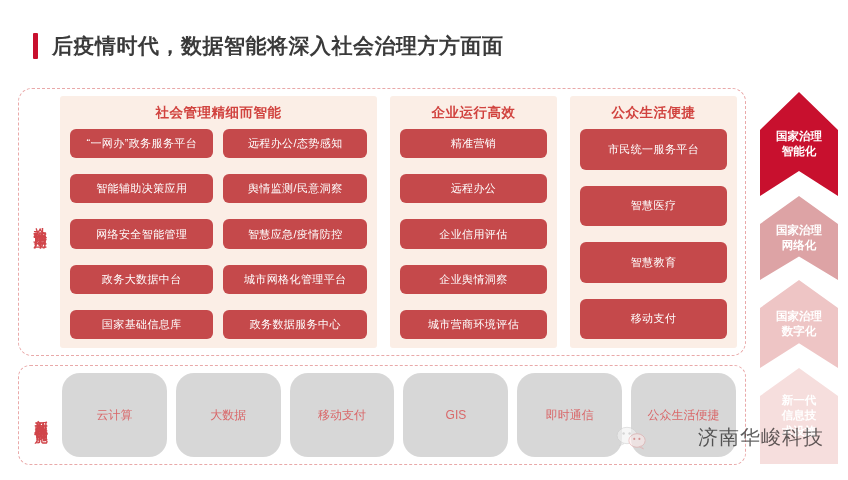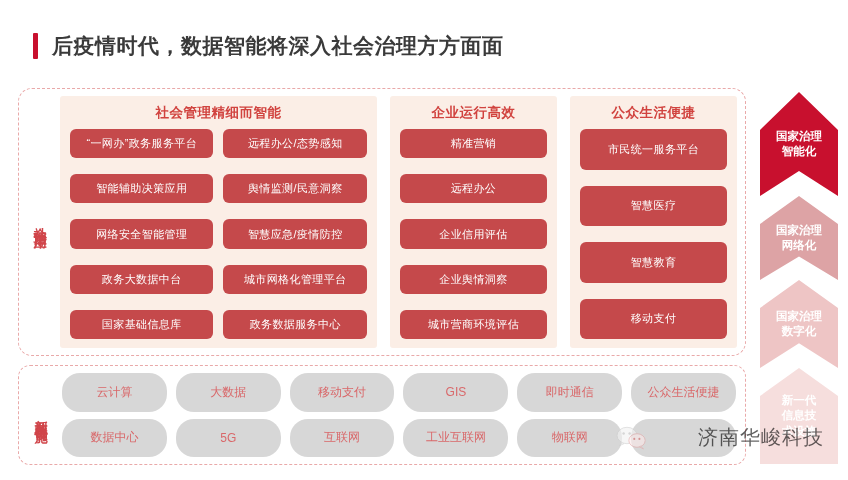--- a/index.html
+++ b/index.html
@@ -159,28 +159,20 @@
       <span>新型基础设施</span>
     </div>
     <div class="infra-grid">
       <div class="infra-row">
         <div class="gchip">云计算</div>
         <div class="gchip">大数据</div>
         <div class="gchip">移动支付</div>
         <div class="gchip">GIS</div>
         <div class="gchip">即时通信</div>
         <div class="gchip">公众生活便捷</div>
-      </div>
-      <div class="infra-row">
-        <div class="gchip">数据中心</div>
-        <div class="gchip">5G</div>
-        <div class="gchip">互联网</div>
-        <div class="gchip">工业互联网</div>
-        <div class="gchip">物联网</div>
-        <div class="gchip"></div>
       </div>
     </div>
   </div>
 
   <div class="arrow">
     <div class="seg s1">
       <span class="lbl">国家治理<br>智能化</span>
     </div>
     <div class="seg s2">
       <span class="lbl">国家治理<br>网络化</span>

